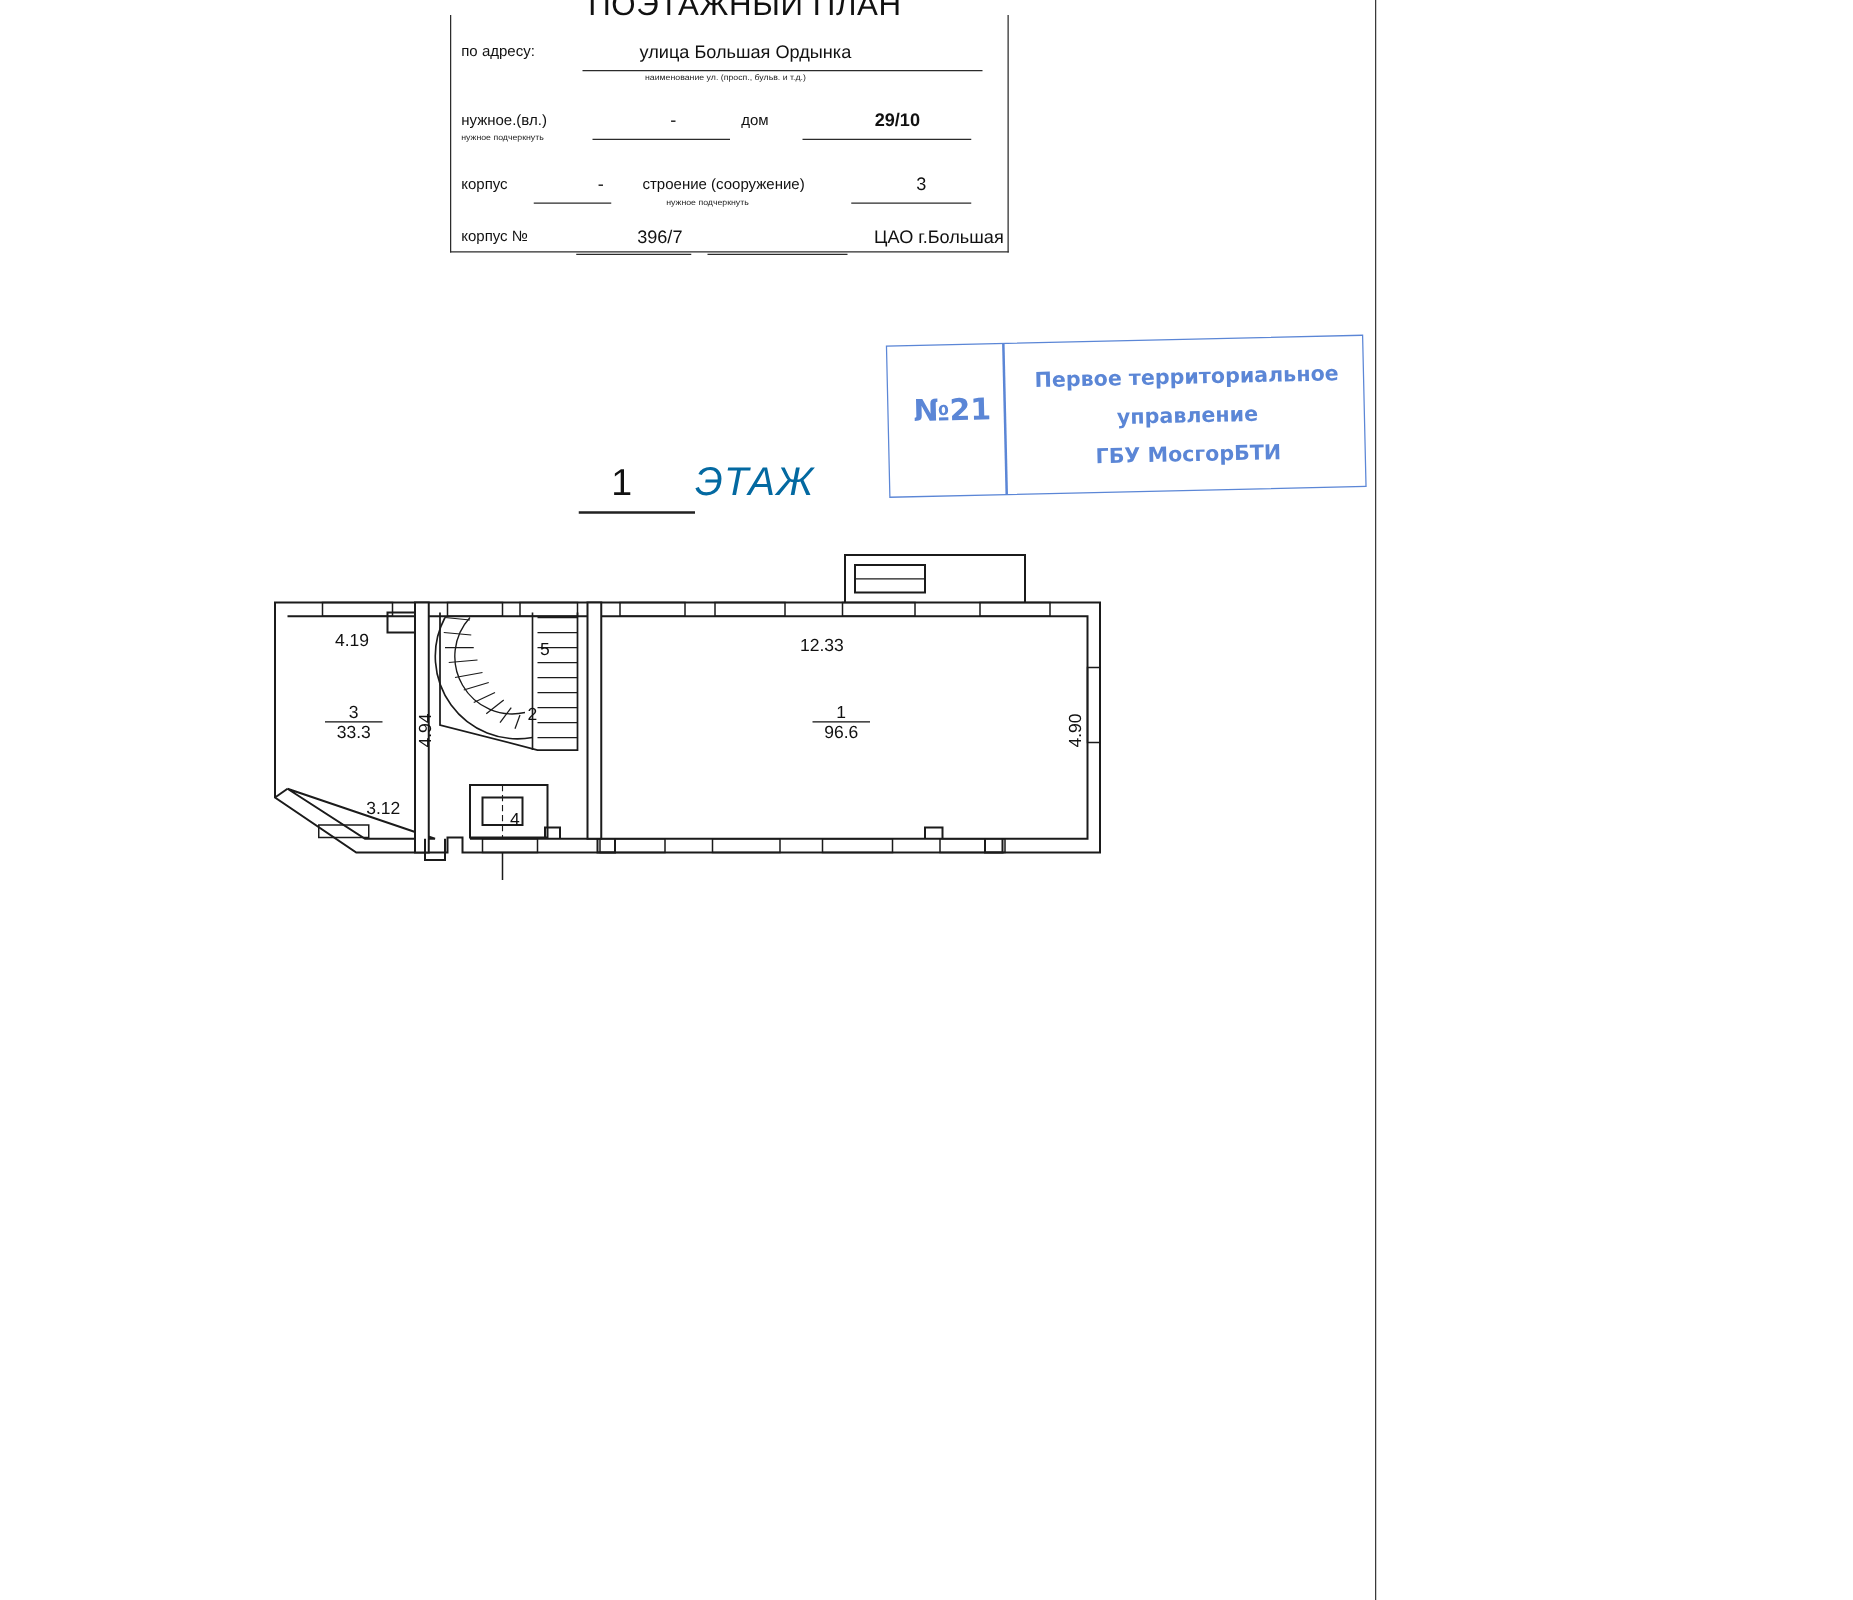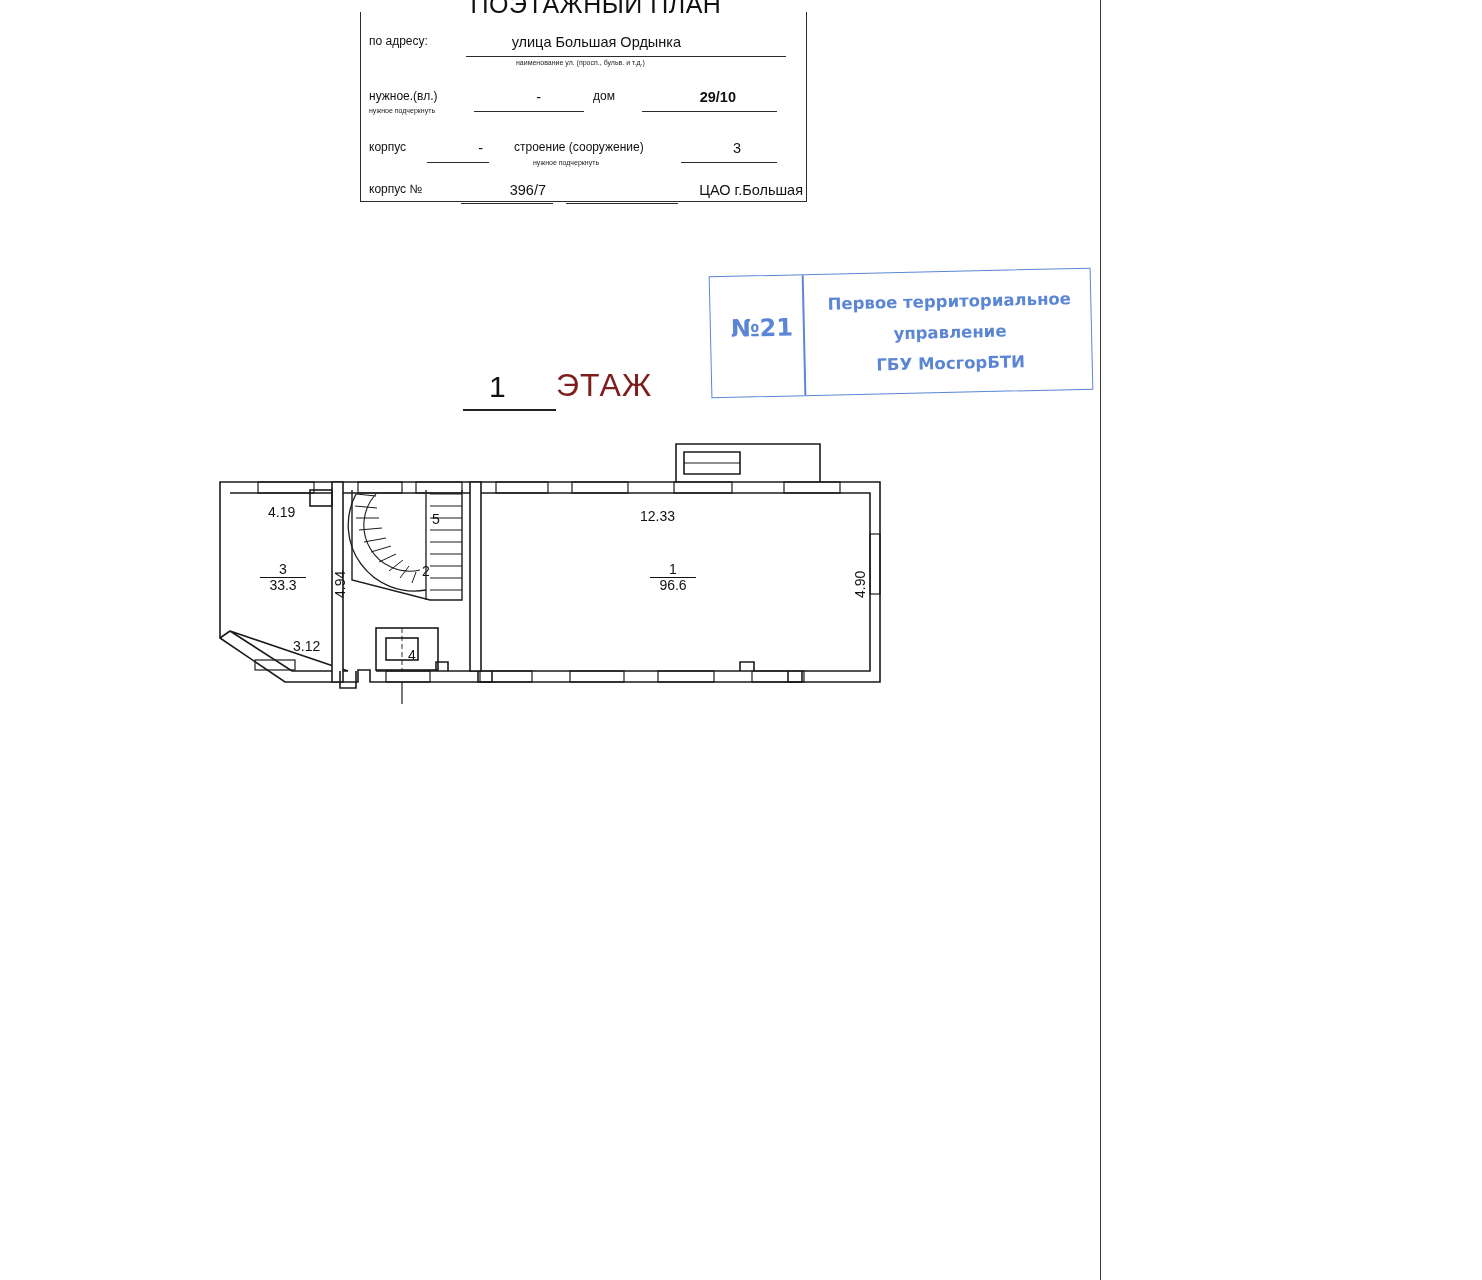--- a/index.html
+++ b/index.html
@@ -130,21 +130,22 @@
     top: 370px;
     font-size: 30px;
     color: #111;
   }
   .floor-word {
     position: absolute;
     left: 556px;
     top: 367px;
     font-size: 32px;
     letter-spacing: 1px;
-    color: #7f1d1d;
+    color: #0369a1;
+    font-style: italic;
   }
   .floor-rule {
     position: absolute;
     left: 463px;
     top: 409px;
     width: 93px;
     height: 2px;
     background: #222;
   }
 

